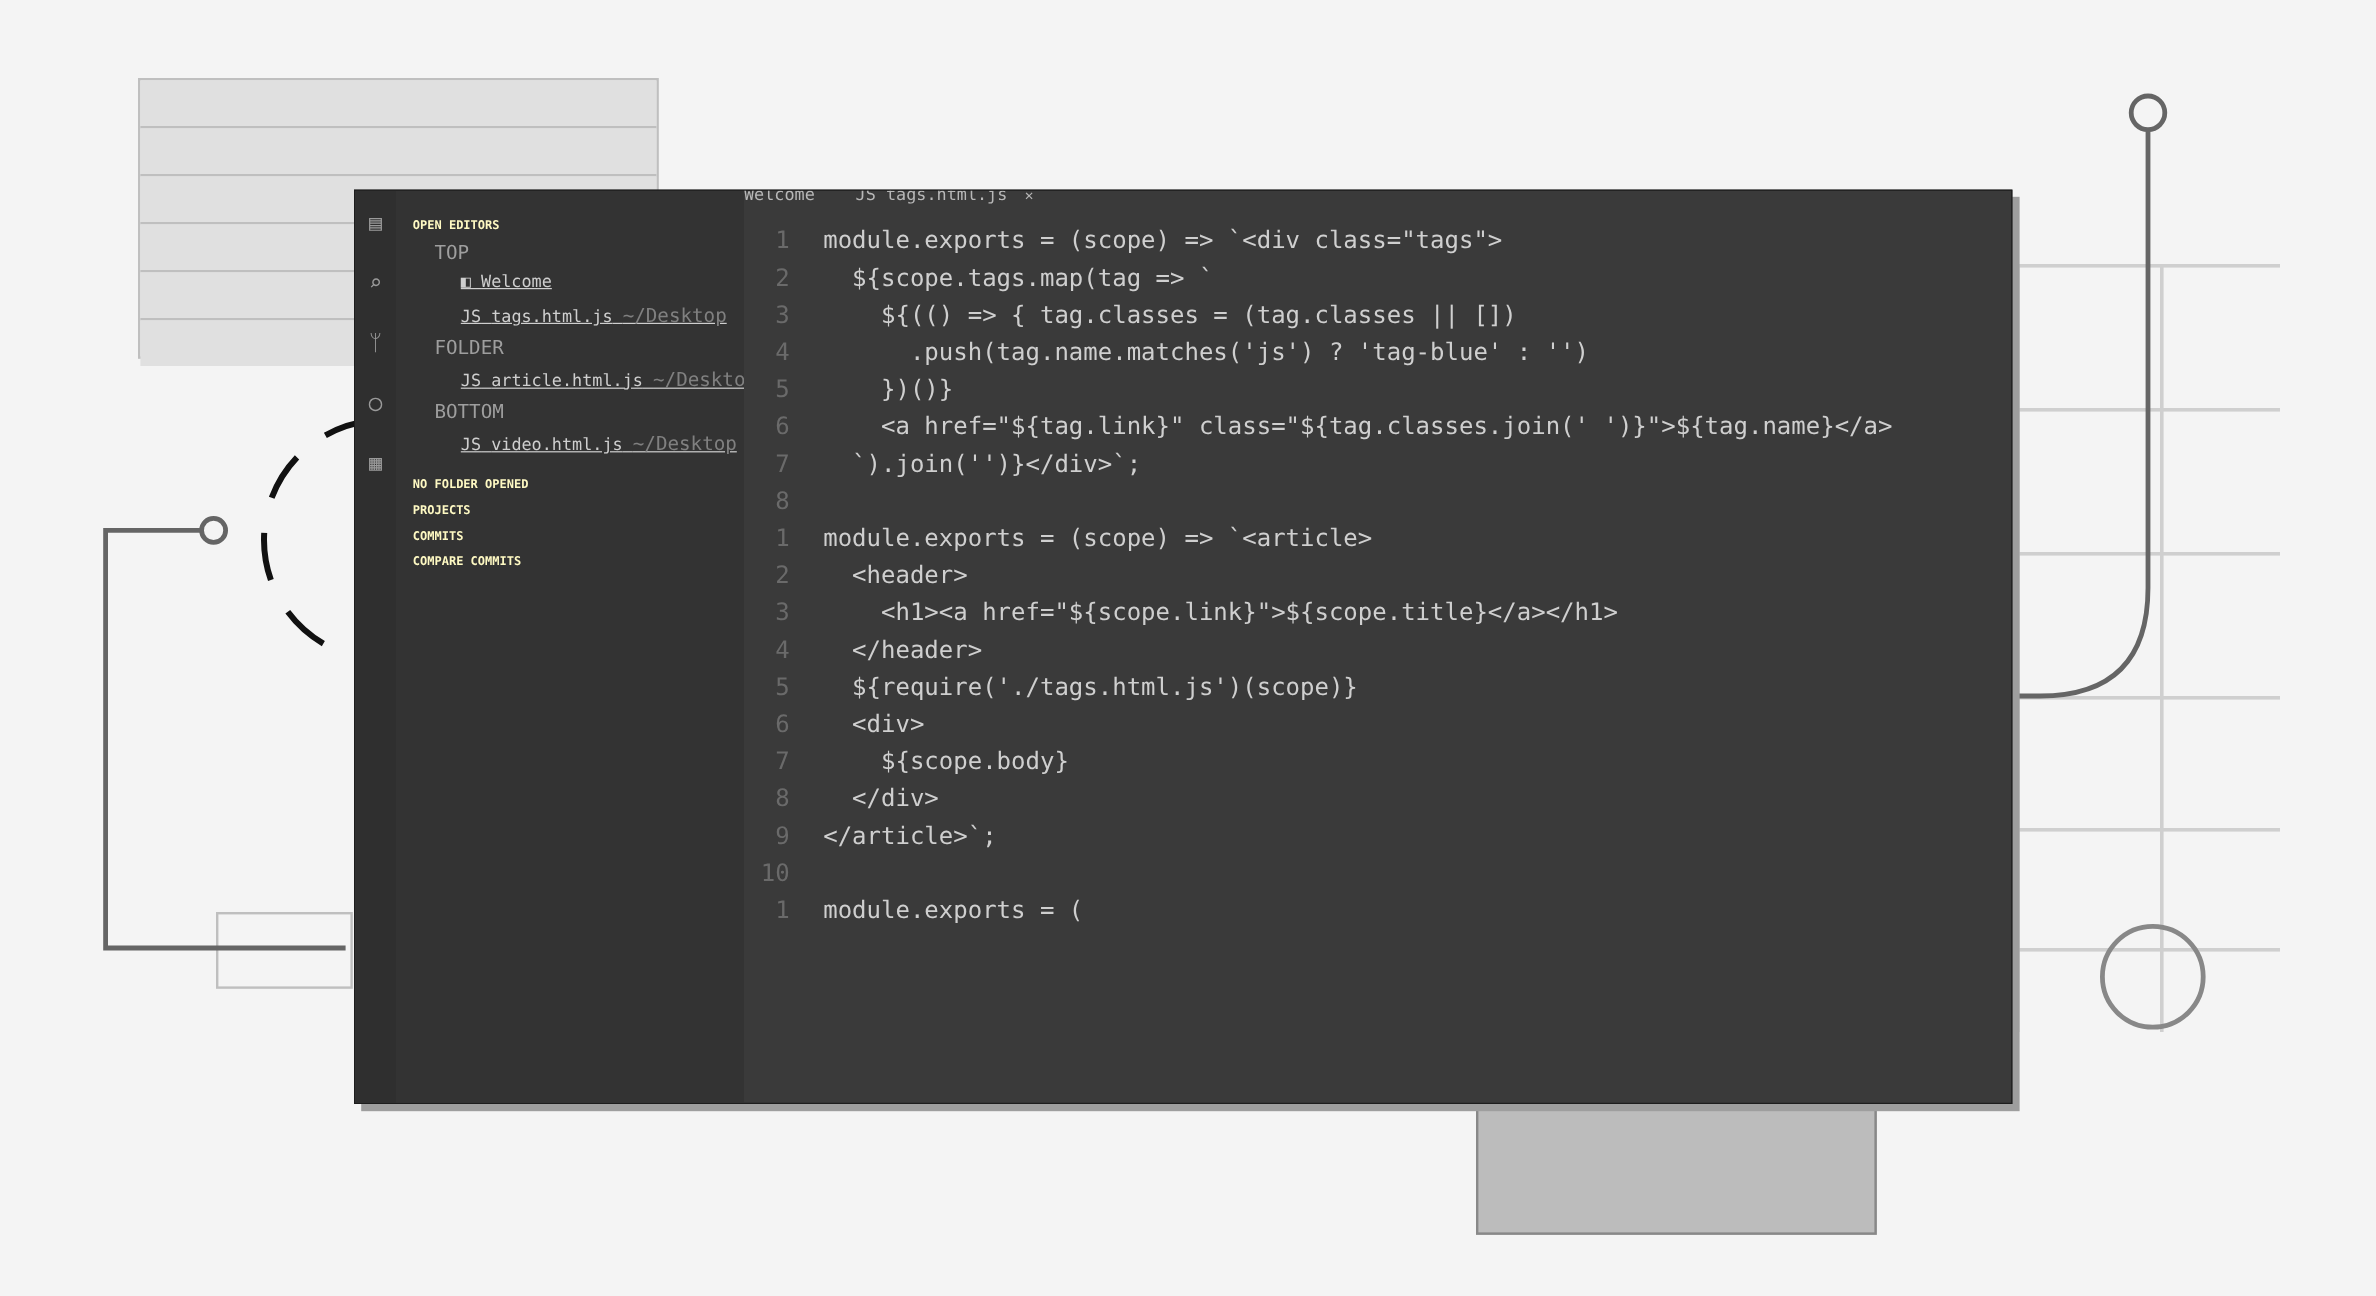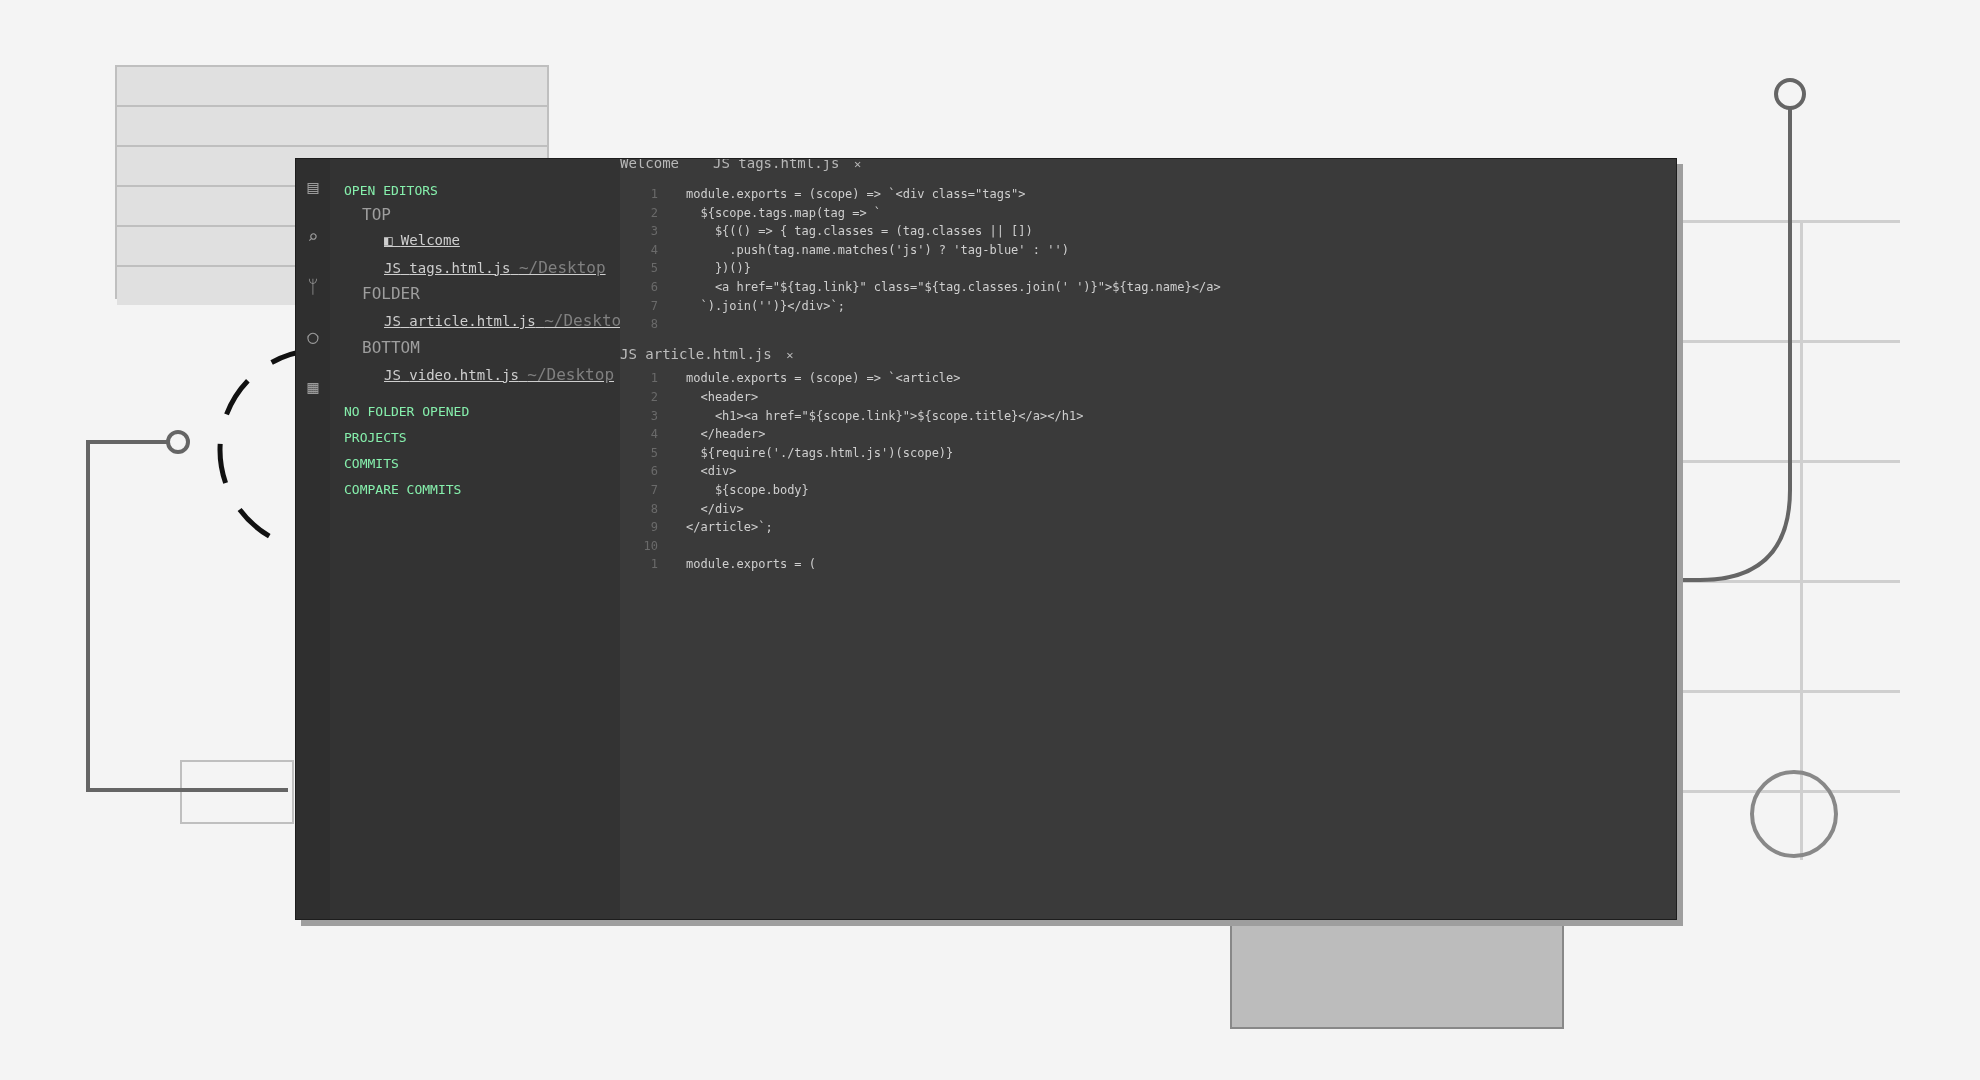--- a/index.html
+++ b/index.html
@@ -108,23 +108,24 @@
   background: #333333;
   color: #b0b0b0;
   font-size: 14px;
   overflow: hidden;
 }
 .sidepanel .section {
   padding-left: 14px;
   white-space: nowrap;
 }
 .sidepanel .hdr {
-  font-size: 13px;
-  color: #86efac;
+  font-size: 10px;
+  color: #fef9c3;
   padding: 4px 0 2px 0;
+  font-weight: bold;
 }
 .sidepanel .grp {
   font-size: 16px;
   color: #9e9e9e;
   padding-left: 18px;
 }
 .sidepanel .file {
   font-size: 14px;
   color: #cfcfcf;
   padding: 2px 0 2px 40px;
@@ -149,21 +150,21 @@
   bottom: 0;
 }
 .pane-header {
   font-size: 14px;
   color: #bdbdbd;
   padding: 10px 0 4px 0;
 }
 .pane-header .x { margin-left: 6px; font-size: 12px; }
 .codeblock {
   font-family: "Menlo", "Consolas", monospace;
-  font-size: 12px;
+  font-size: 20px;
   color: #cfcfcf;
   white-space: pre;
 }
 .codeblock .ln {
   display: inline-block;
   width: 38px;
   text-align: right;
   color: #6a6a6a;
   margin-right: 28px;
 }
@@ -313,25 +314,20 @@
 
     <div class="codeblock"><span class="ln">1</span>module.exports = (scope) =&gt; `&lt;div class="tags"&gt;
 <span class="ln">2</span>  ${scope.tags.map(tag =&gt; `
 <span class="ln">3</span>    ${(() =&gt; { tag.classes = (tag.classes || [])
 <span class="ln">4</span>      .push(tag.name.matches('js') ? 'tag-blue' : '')
 <span class="ln">5</span>    })()}
 <span class="ln">6</span>    &lt;a href="${tag.link}" class="${tag.classes.join(' ')}"&gt;${tag.name}&lt;/a&gt;
 <span class="ln">7</span>  `).join('')}&lt;/div&gt;`;
 <span class="ln">8</span></div>
 
-    <div class="pane-header">
-      <span>JS</span>
-      <span>article.html.js</span>
-      <span class="x">✕</span>
-    </div>
     <div class="codeblock"><span class="ln">1</span>module.exports = (scope) =&gt; `&lt;article&gt;
 <span class="ln">2</span>  &lt;header&gt;
 <span class="ln">3</span>    &lt;h1&gt;&lt;a href="${scope.link}"&gt;${scope.title}&lt;/a&gt;&lt;/h1&gt;
 <span class="ln">4</span>  &lt;/header&gt;
 <span class="ln">5</span>  ${require('./tags.html.js')(scope)}
 <span class="ln">6</span>  &lt;div&gt;
 <span class="ln">7</span>    ${scope.body}
 <span class="ln">8</span>  &lt;/div&gt;
 <span class="ln">9</span>&lt;/article&gt;`;
 <span class="ln">10</span></div>

